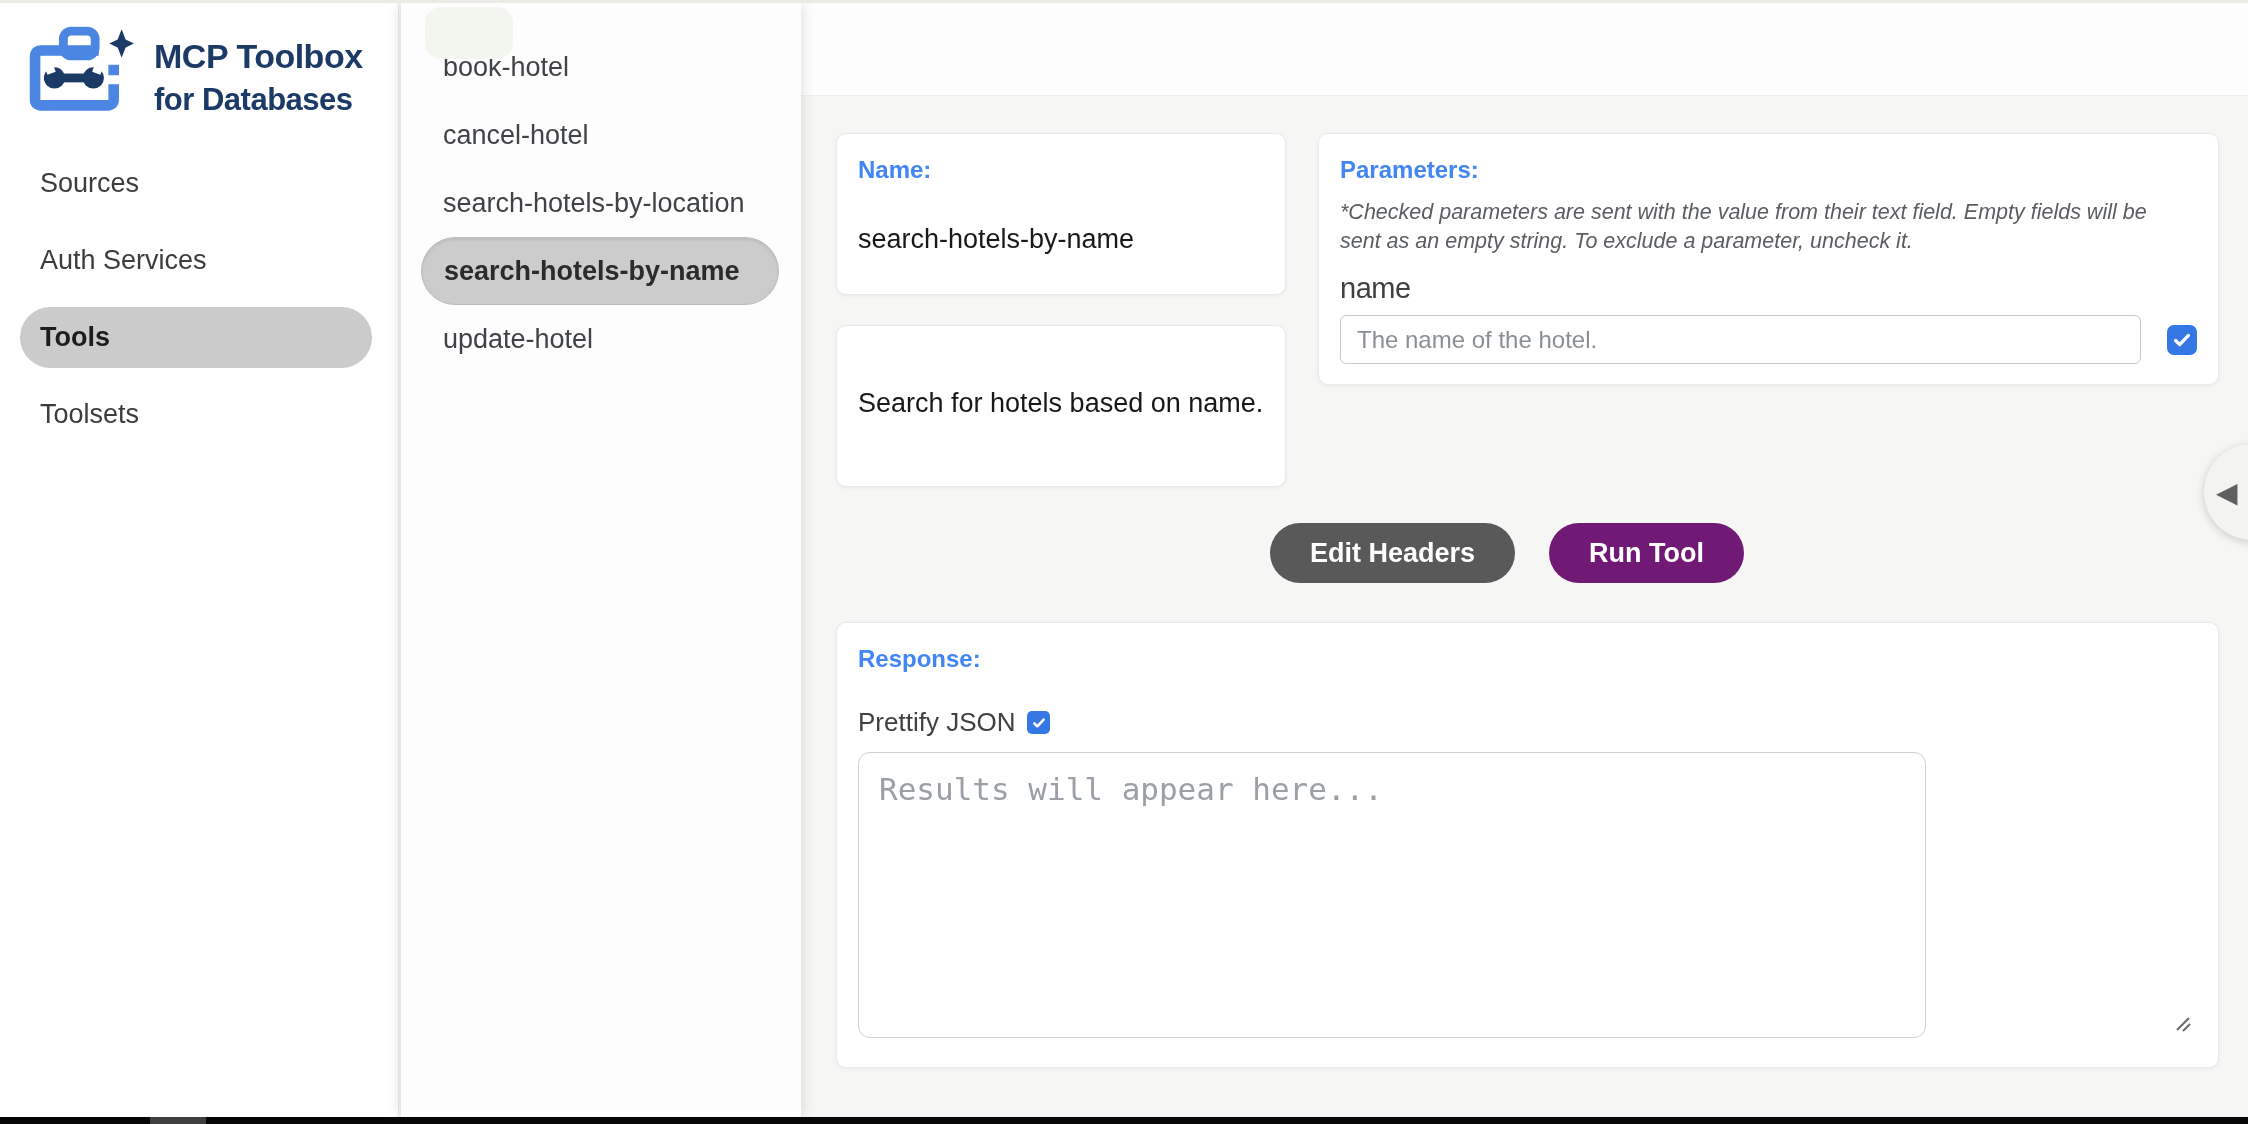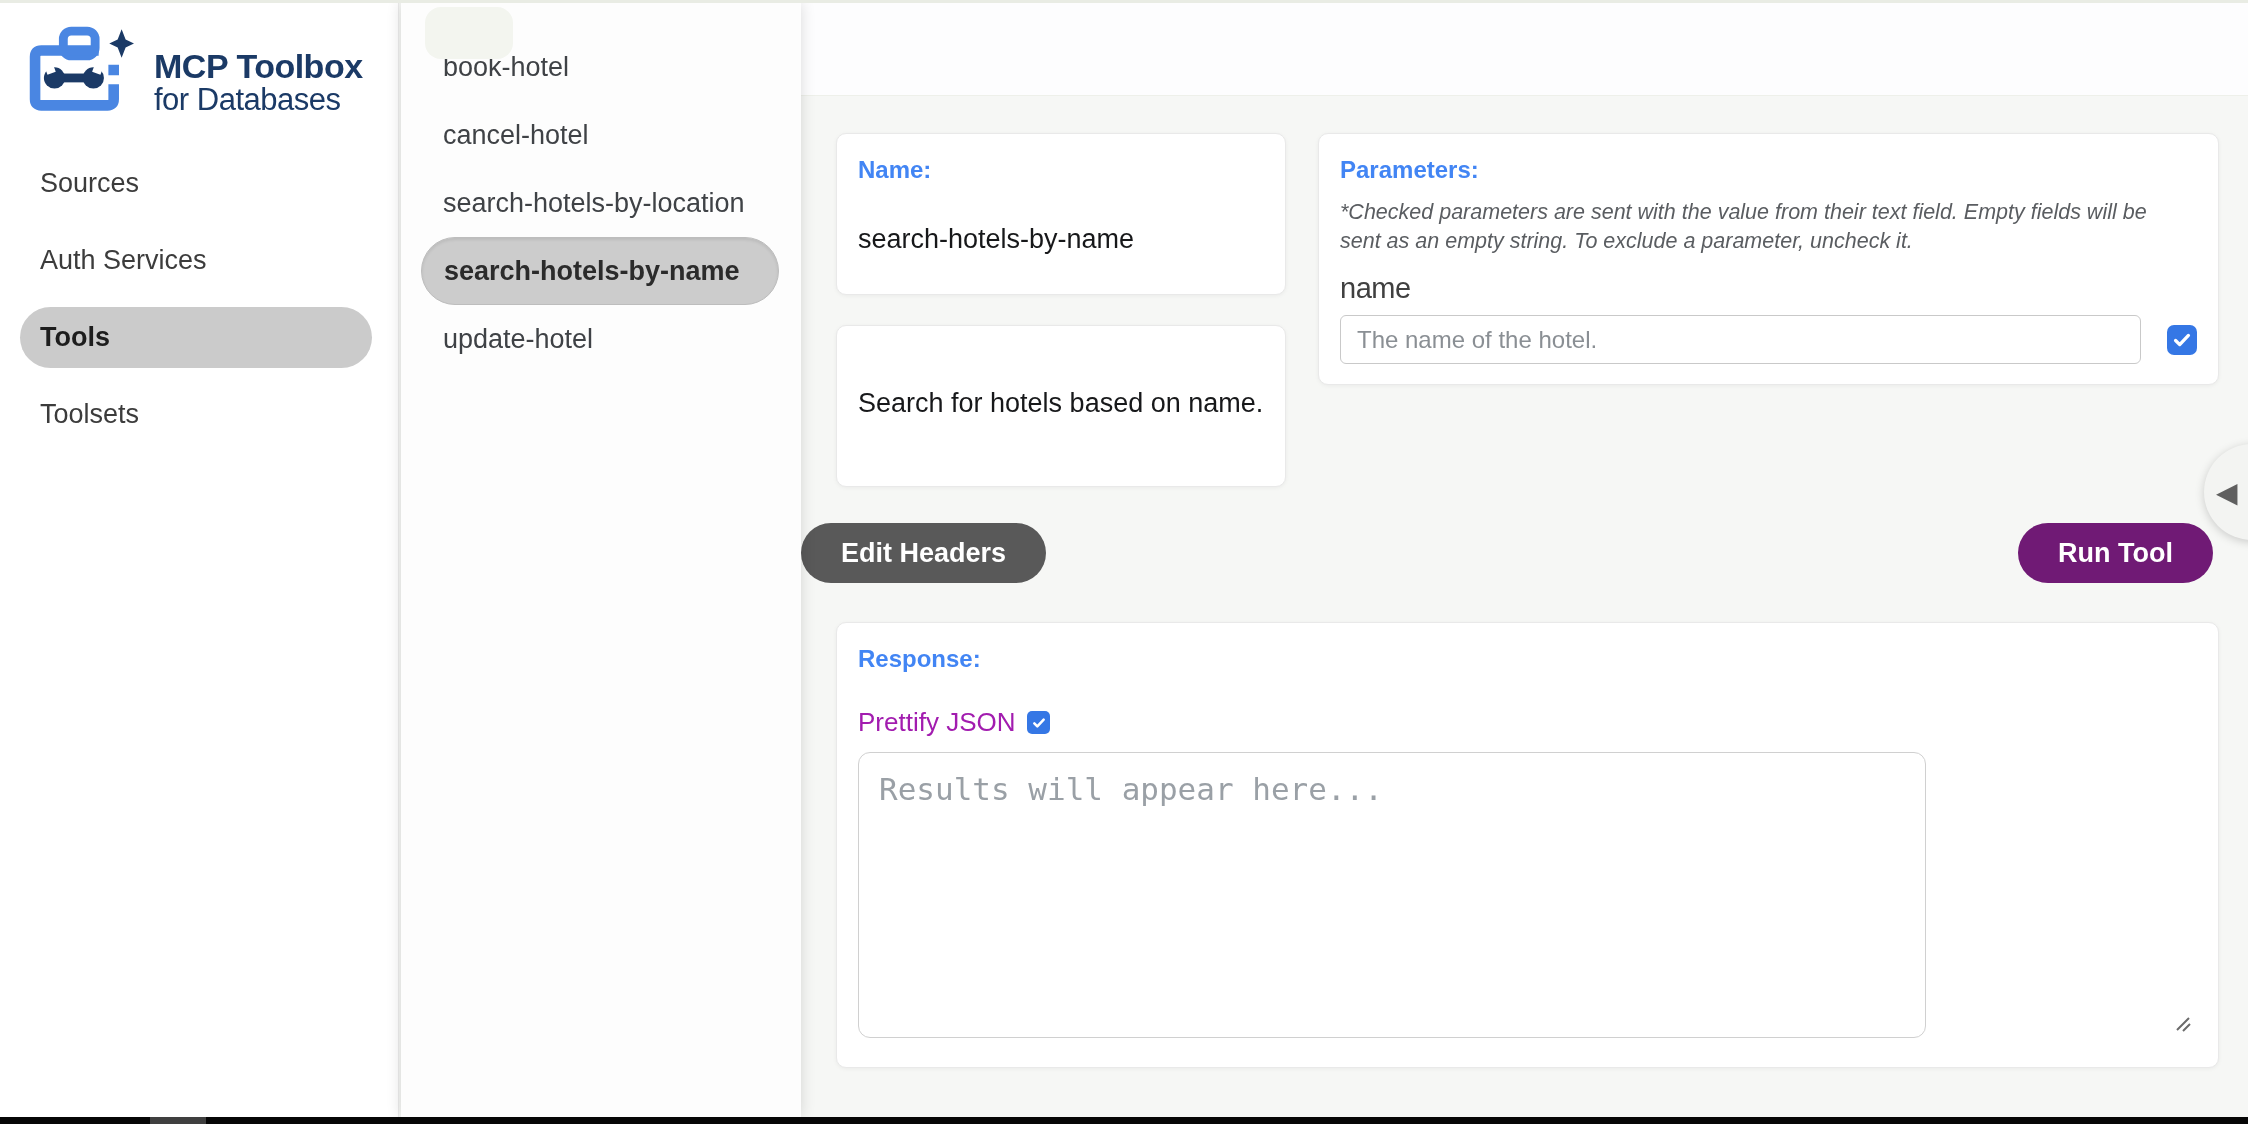--- a/index.html
+++ b/index.html
@@ -6,21 +6,21 @@
   html,body { width:2248px; height:1124px; overflow:hidden; background:#f6f7f5;
               font-family:"Liberation Sans", sans-serif; }
   .top-line { position:absolute; left:0; top:0; width:2248px; height:3px; background:#e9ece4; z-index:20; }
 
   
   .left-panel { position:absolute; left:0; top:3px; width:399px; height:1114px;
                 background:#ffffff; border-right:1px solid #ececec; z-index:3; }
   .logo { display:flex; align-items:flex-end; gap:20px; padding:20px 0 0 28px; }
   .logo-text { line-height:1.06; color:#1b3a66; }
   .logo-title { font-size:34px; font-weight:700; letter-spacing:-0.5px; }
-  .logo-sub { font-size:31px; font-weight:400; letter-spacing:-0.5px; }
+  .logo-sub { font-size:31px; font-weight:700; letter-spacing:-0.5px;margin-top:10px; }
   .side-nav { margin-top:36px; display:flex; flex-direction:column; }
   .side-item { height:61px; margin:0 26px 16px 20px; display:flex; align-items:center;
                padding-left:20px; border-radius:31px; font-size:27px; color:#3c3c3c; cursor:pointer; }
   .side-item.active { background:#cbcbcb; font-weight:700; color:#1d1d1d; }
 
   
   .tools-panel { position:absolute; left:401px; top:3px; width:400px; height:1114px;
                  background:#fdfdfd; box-shadow:0 0 14px rgba(0,0,0,.14); z-index:5; }
   .panel-top-highlight { position:absolute; left:24px; top:4px; width:88px; height:52px;
                  background:#f3f5ef; border-radius:16px; }
@@ -52,28 +52,28 @@
   .param-input { width:814px; height:49px; border:1px solid #c9c9c9; border-radius:6px;
                  font-size:24px; padding:0 16px; color:#333; outline:none;
                  font-family:"Liberation Sans", sans-serif; }
   .param-input::placeholder { color:#8a8f94; }
   .checkbox { background:#3577e5; border-radius:7px; display:inline-flex;
               align-items:center; justify-content:center; cursor:pointer; }
   .cb-lg { width:30px; height:30px; margin-left:26px; }
   .cb-sm { width:23px; height:23px; border-radius:5px; margin-left:12px; vertical-align:-3px; }
 
   .btn-row { position:absolute; left:0; top:520px; width:1412px; display:flex;
-             justify-content:space-between; gap:34px; }
+             justify-content:center; gap:34px; }
   .btn { height:60px; border:none; border-radius:30px; font-size:27px; font-weight:700;
          color:#ffffff; cursor:pointer; font-family:"Liberation Sans", sans-serif; padding:0 40px; }
   .btn-dark { background:#595959; }
   .btn-blue { background:#701a75; }
 
   .card-response { left:35px; top:619px; width:1383px; height:446px; }
-  .prettify-row { margin-top:34px; font-size:26px; color:#a21caf; display:flex; align-items:center; }
+  .prettify-row { margin-top:34px; font-size:26px; color:#404040; display:flex; align-items:center; }
   .response-area { position:relative; margin-top:14px; }
   .response-textarea { width:1068px; height:286px; border:1px solid #d0d0d0; border-radius:12px;
          resize:none; padding:18px 20px; font-family:"DejaVu Sans Mono", monospace;
          font-size:31px; color:#444; outline:none; background:#fff; }
   .response-textarea::placeholder { color:#9aa0a6; }
   .resize-grip { position:absolute; right:6px; bottom:10px; pointer-events:none; }
 
   
   .edge-toggle { position:absolute; right:-52px; top:441px; width:96px; height:96px;
                  border-radius:50%; background:#f3f4f2; box-shadow:0 2px 10px rgba(0,0,0,.18);

